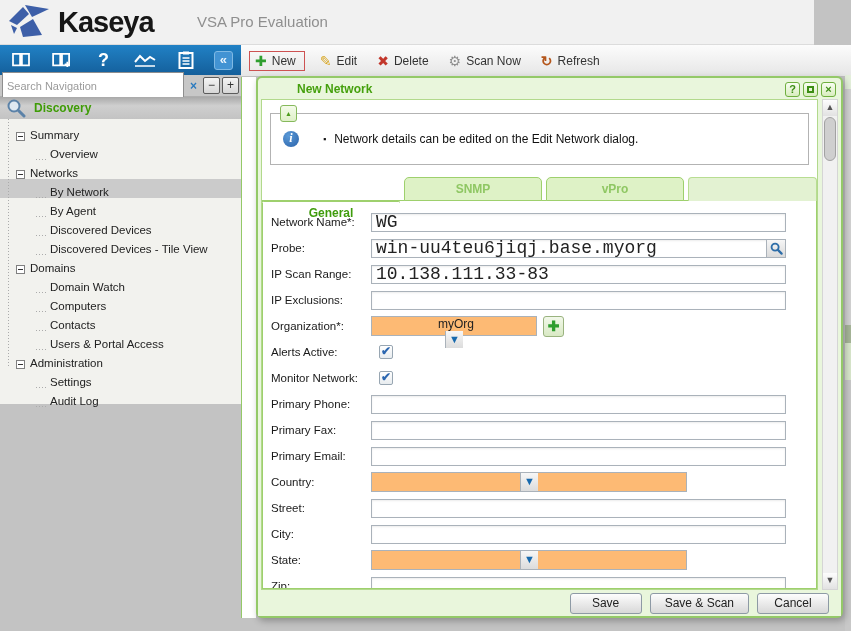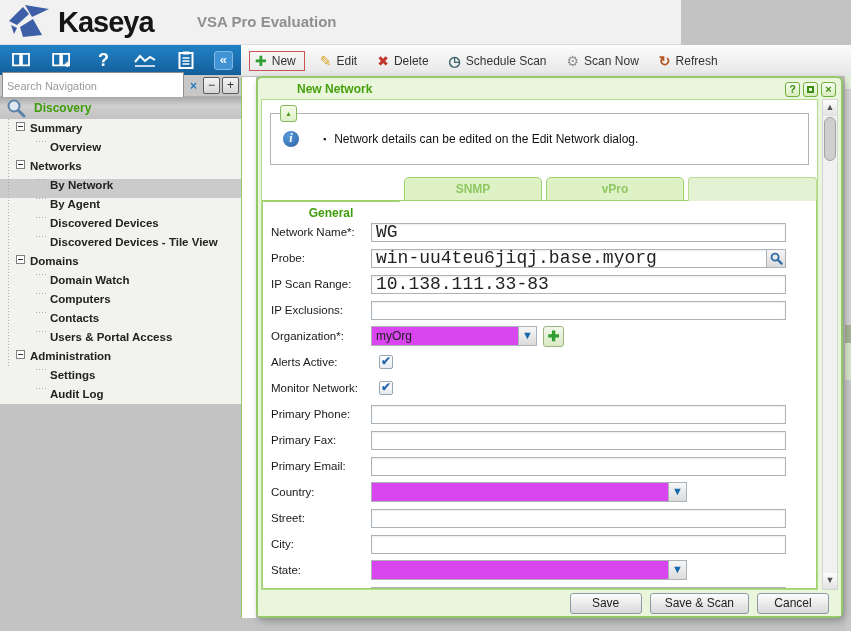--- a/index.html
+++ b/index.html
@@ -1,24 +1,24 @@
 <!DOCTYPE html>
 <html><head>
 <meta charset="utf-8">
 <style>
   * { margin:0; padding:0; box-sizing:border-box; }
   html,body { background:#c3c3c3; }
   body { font-family:"Liberation Sans", sans-serif; }
   #app { position:relative; width:851px; height:631px; background:#c3c3c3; overflow:hidden; }
 
   
-  .top-header { position:absolute; left:0; top:0; width:681px; height:45px; background:#f1f1f1; border-bottom:1px solid #dcdcdc; }
+  .top-header { position:absolute; left:0; top:0; width:814px; height:45px; background:#f1f1f1; border-bottom:1px solid #dcdcdc; }
   .brand { position:absolute; left:8px; top:4px; display:flex; align-items:center; gap:6px; }
   .brand-text { font-size:29px; font-weight:bold; color:#161616; letter-spacing:-1px; }
-  .app-title { position:absolute; left:197px; top:13px; font-size:15px; font-weight:bold; color:#8f8f8f; }
+  .app-title { position:absolute; left:197px; top:13px; font-size:15px; font-weight:normal; color:#8f8f8f; }
 
   
   .blue-bar { position:absolute; left:0; top:45px; width:241px; height:30px;
     background:linear-gradient(#2181c5,#145f9b); display:flex; align-items:center;
     justify-content:space-between; padding:0 8px; }
   .bicon { display:inline-flex; align-items:center; justify-content:center; width:26px; height:22px; }
   .collapse-btn { width:19px; height:19px; border:1px solid #7fb9e4; border-radius:3px; background:#4293d3;
     color:#eaf4fc; font-size:13px; font-weight:bold; line-height:16px; text-align:center; }
 
   
@@ -32,21 +32,21 @@
     border-radius:2px; font-size:12px; line-height:14px; text-align:center; color:#333; }
 
   
   .tree-panel { position:absolute; left:0; top:97px; width:241px; height:307px; background:#f2f2ee; }
   .tree-header { height:22px; background:linear-gradient(#a9a9a9,#cfcfcf 40%,#c3c3c3); display:flex;
     align-items:center; gap:8px; padding-left:6px; }
   .tree-header .module-label { color:#3f9c07; font-weight:bold; font-size:12px; }
   .tree-body { position:relative; padding-top:3px; }
   .tree-guide { position:absolute; left:8px; top:0; width:1px; height:248px;
     background-image:repeating-linear-gradient(to bottom,#ababab 0 1px,transparent 1px 3px); }
-  .titem { height:19px; display:flex; align-items:flex-start; font-size:11.5px; color:#222; white-space:nowrap;font-weight:bold; }
+  .titem { height:19px; display:flex; align-items:flex-end; font-size:11.5px; color:#222; white-space:nowrap; }
   .titem.branch { padding-left:16px; }
   .titem.leaf { padding-left:36px; }
   .titem.leaf::before { content:""; display:inline-block; width:10px; height:1px; margin-right:4px;
     background-image:repeating-linear-gradient(to right,#ababab 0 1px,transparent 1px 3px); }
   .titem.selected { background:#cbcbcb; }
   .expander { display:inline-block; width:9px; height:9px; border:1px solid #808080; background:#fff;
     margin-right:5px; position:relative; flex:none; }
   .expander::after { content:""; position:absolute; left:1px; right:1px; top:3px; height:1px; background:#333; }
 
   
@@ -105,32 +105,32 @@
 
   
   .tabs { display:flex; gap:4px; margin-top:12px; height:24px; flex:none; position:relative; z-index:2; }
   .tab { width:138px; border:1px solid #9ed06d; border-radius:5px 5px 0 0; text-align:center;
     font-size:12px; font-weight:bold; line-height:22px; }
   .tab.active { background:#fff; color:#3f9c0c; border-bottom:1px solid #fff;margin-top:24px; }
   .tab.inactive { background:#def2c6; color:#8fc763; }
   .tab-filler { flex:1; background:#e3f2d2; border:1px solid #b8dd92; border-bottom:none; border-radius:4px 4px 0 0; }
 
   
-  .form { flex:1; border:1px solid #9ed06d; margin-top:-1px; background:#fff; padding:18px 0 0 8px;
+  .form { flex:1; border:1px solid #9ed06d; margin-top:-1px; background:#fff; padding:8px 0 0 8px;
     overflow:hidden; min-height:0; }
   .frow { height:26px; display:flex; align-items:center; }
   .flabel { width:100px; font-size:11.5px; color:#1a1a1a; flex:none; }
   .tinput { width:415px; height:19px; border:1px solid #aab2ba; box-shadow:inset 0 1px 2px rgba(0,0,0,.08);
     font-size:18px; padding:0 4px; font-family:Liberation Mono, monospace; color:#222; }
   .input-wrap { position:relative; width:415px; }
   .input-wrap .tinput { width:100%; padding-right:24px; }
   .field-btn { position:absolute; right:1px; top:1px; width:19px; height:17px;
     background:linear-gradient(#f6f6f6,#dadada); border-left:1px solid #aab2ba;
     display:flex; align-items:center; justify-content:center; }
-  .selectbox { height:20px; border:1px solid #aab2ba; background:#d946ef; display:flex; align-items:center; }
+  .selectbox { height:20px; border:1px solid #aab2ba; background:#fdba74; display:flex; align-items:center;flex-direction:column; }
   .sel-org { width:166px; }
   .sel-wide { width:316px; }
   .sel-value { flex:1; font-size:12px; padding-left:4px; color:#222; }
   .sel-chevron { width:18px; height:18px; background:linear-gradient(#f7f7f7,#dcdcdc);
     border-left:1px solid #aab2ba; color:#1769ad; font-size:11px; line-height:17px; text-align:center; }
   .plus-btn { width:21px; height:21px; margin-left:6px; border:1px solid #9ab37f; border-radius:3px;
     background:linear-gradient(#f2f8ea,#d9e9c4); color:#2f9e2f; font-size:14px; font-weight:bold;
     line-height:19px; text-align:center; }
   .checkbox { width:14px; height:14px; margin-left:8px; border:1px solid #98a6b2; border-radius:2px;
     background:linear-gradient(#ffffff,#e8ecef); position:relative; }
@@ -267,24 +267,20 @@
       </span>
       <span class="tbtn">
         <span class="glyph g-pencil-icon"></span>
         <span>Edit</span>
       </span>
       <span class="tbtn">
         <span class="glyph g-delete-x-icon"></span>
         <span>Delete</span>
       </span>
       <span class="tbtn">
-        <span class="glyph g-clock-icon"></span>
-        <span>Schedule Scan</span>
-      </span>
-      <span class="tbtn">
         <span class="glyph g-gear-icon"></span>
         <span>Scan Now</span>
       </span>
       <span class="tbtn">
         <span class="glyph g-refresh-icon"></span>
         <span>Refresh</span>
       </span>
     </div>
 
   <div class="left-sliver"></div>

